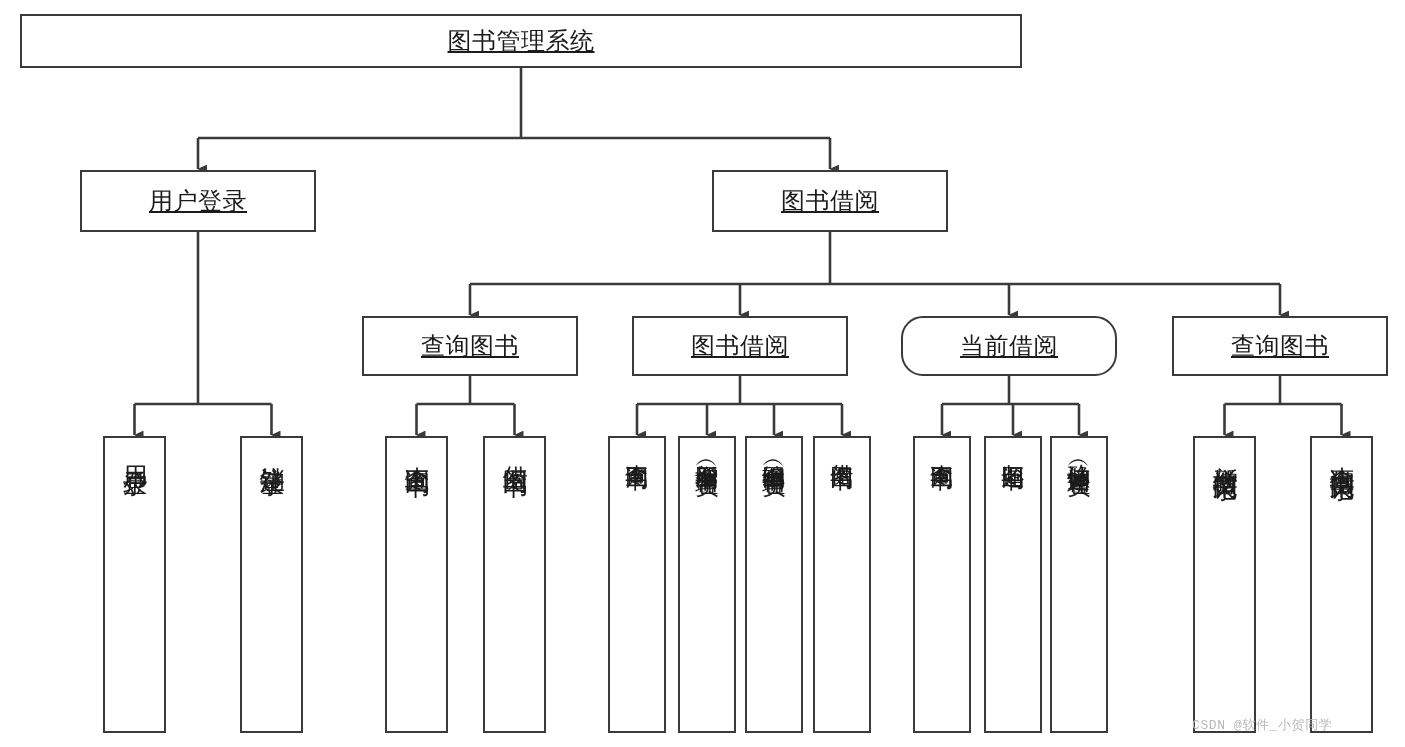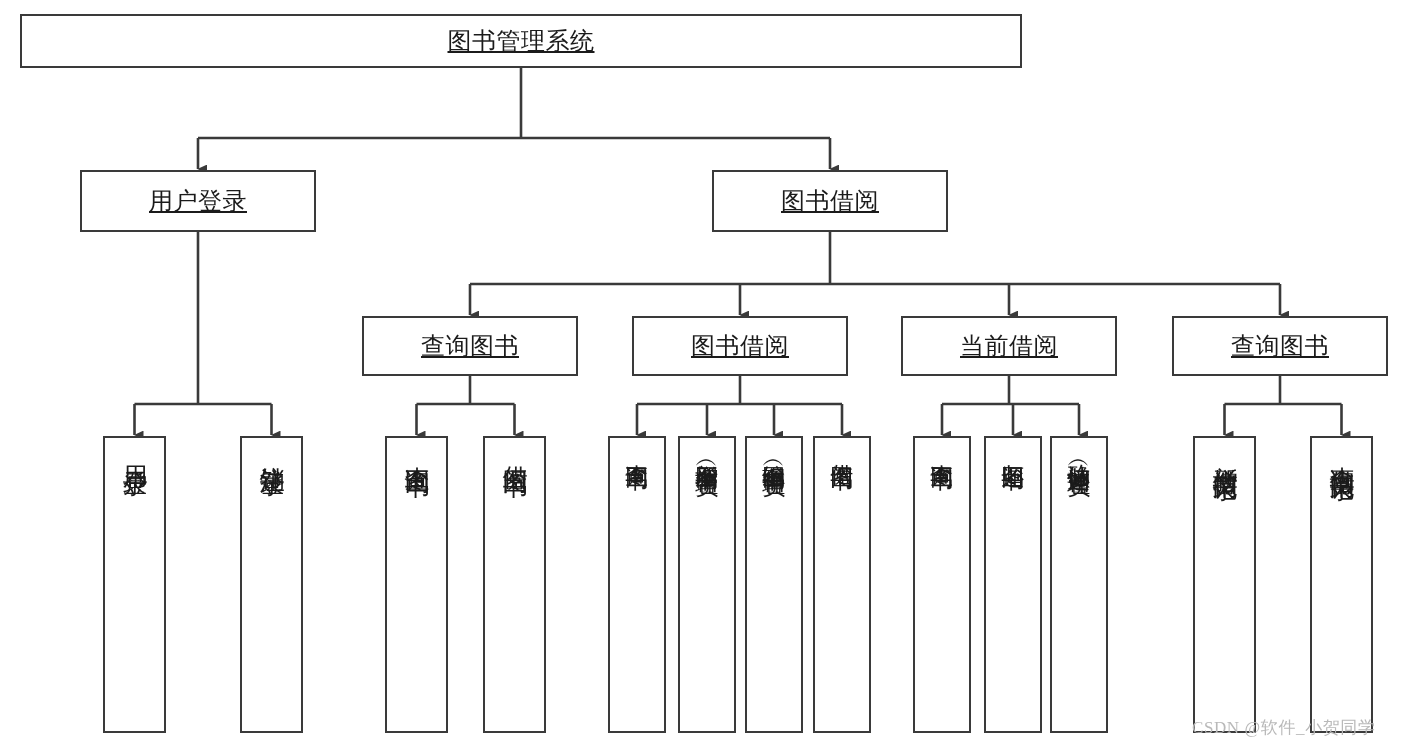--- a/index.html
+++ b/index.html
@@ -62,26 +62,26 @@
     line-height: 1.06;
     letter-spacing: 2.5px;
     white-space: nowrap;
   }
   .node-v.narrow .label {
     font-size: 23px;
     letter-spacing: 1.5px;
   }
   .watermark {
     position: absolute;
-    font-size: 17px;
+    font-size: 13px;
     color: #b9b9b9;
     letter-spacing: 0.6px;
     white-space: nowrap;
     z-index: 5;
-    font-family: Liberation Serif, serif;
+    font-family: Liberation Mono, monospace;
   }
 </style>
 </head>
 <body>
 
 <div id="canvas">
 
   <svg id="edges" viewBox="0 0 1405 747" xmlns="http://www.w3.org/2000/svg">
     <defs>
       <marker id="arrowhead" markerWidth="9" markerHeight="10" refX="4.4" refY="9" orient="auto" markerUnits="userSpaceOnUse">
@@ -135,21 +135,21 @@
   <div class="node node-h" style="left: 712px; top: 170px; width: 236px; height: 62px;">
     <span class="label">图书借阅</span>
   </div>
 
   <div class="node node-h" style="left: 362px; top: 316px; width: 216px; height: 60px;">
     <span class="label">查询图书</span>
   </div>
   <div class="node node-h" style="left: 632px; top: 316px; width: 216px; height: 60px;">
     <span class="label">图书借阅</span>
   </div>
-  <div class="node node-h" style="left: 901px; top: 316px; width: 216px; height: 60px;">
+  <div class="node node-h" style="left: 901px; top: 316px; width: 216px; height: 60px; border-radius: 22px;">
     <span class="label">当前借阅</span>
   </div>
   <div class="node node-h" style="left: 1172px; top: 316px; width: 216px; height: 60px;">
     <span class="label">查询图书</span>
   </div>
 
   <div class="node node-v" style="left: 103px; top: 436px; width: 63px; height: 297px;">
     <span class="label">用户登录</span>
   </div>
   <div class="node node-v" style="left: 240px; top: 436px; width: 63px; height: 297px;">

